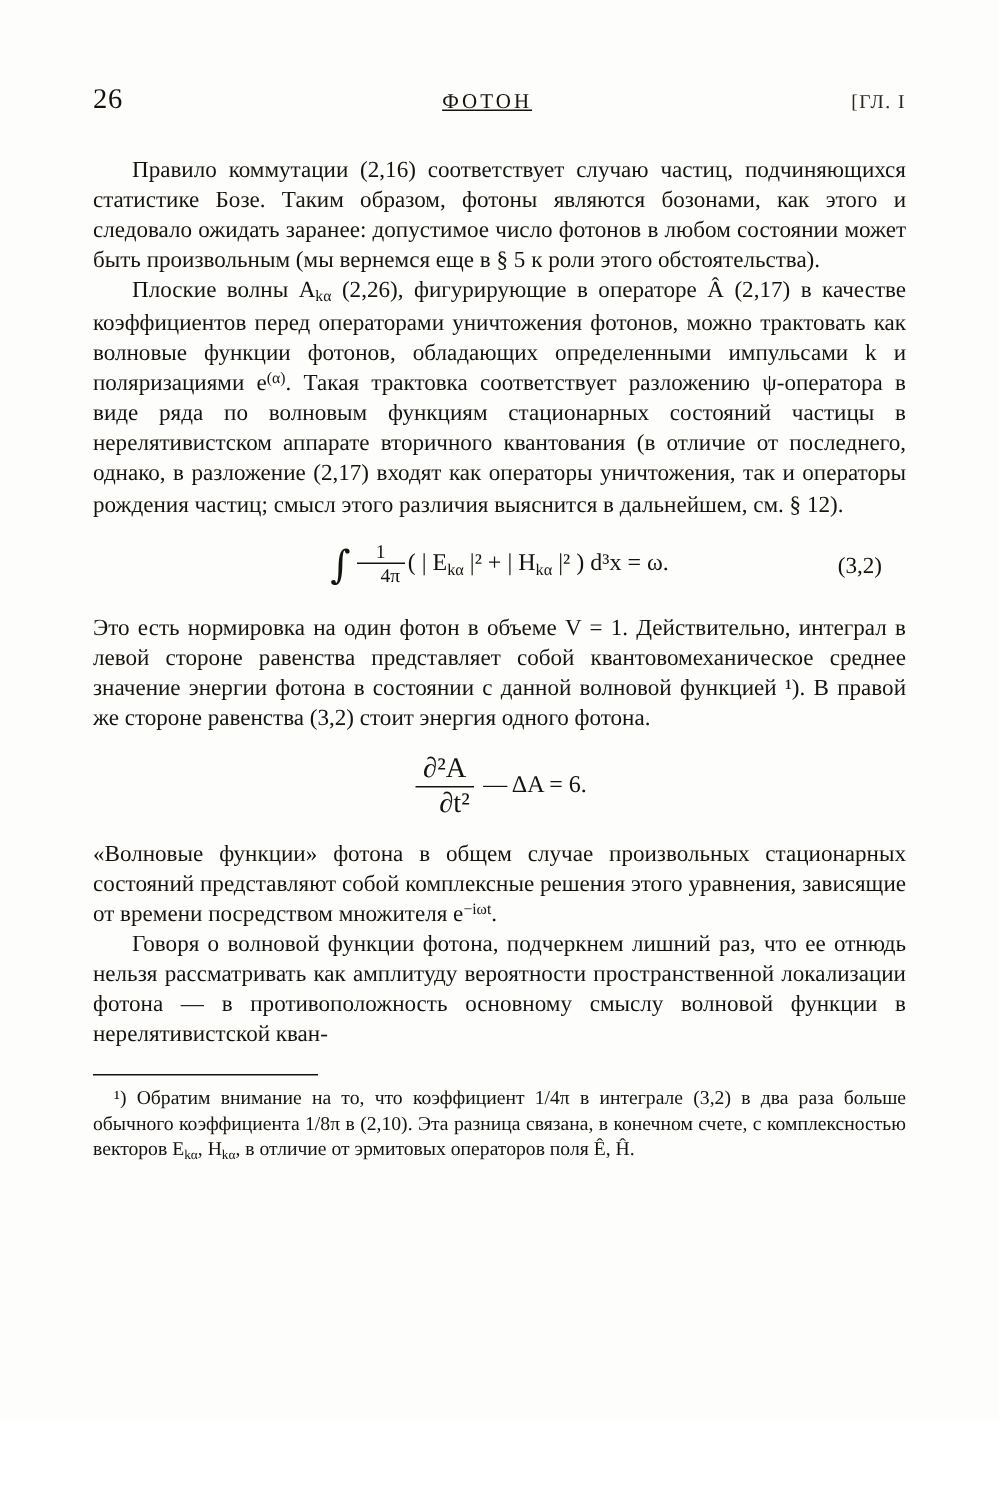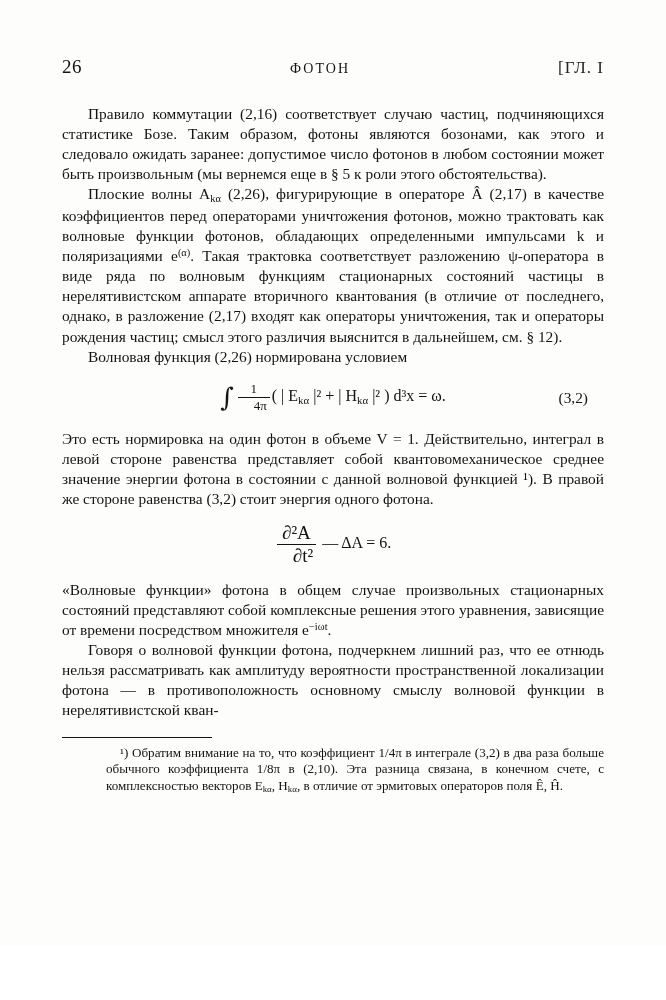--- a/index.html
+++ b/index.html
@@ -32,23 +32,24 @@
   }
   .running-head .folio {
     font-size: 19px;
     font-family: "Liberation Serif", serif;
   }
   .running-head .title {
     font-size: 14px;
     letter-spacing: 2px;
     flex: 1;
     text-align: center;
+    text-decoration: underline;
   }
   .running-head .chap {
-    font-size: 17px;
+    font-size: 13px;
     letter-spacing: 1px;
     color: #2a2520;
   }
   .body {
     font-size: 15.4px;
     line-height: 1.305;
     text-align: justify;
     text-justify: inter-word;
     hyphens: manual;
   }
@@ -108,38 +109,37 @@
     width: 150px;
     height: 1px;
     background: #16130f;
     margin: 16px 0 7px 0;
   }
   .footnote {
     font-size: 13.1px;
     line-height: 1.28;
     text-align: justify;
   }
-  .footnote p { text-indent: 14px; margin-left: 44px; }
+  .footnote p { text-indent: 14px; }
 </style>
 </head>
 <body>
 
 <div class="page">
 
   <div class="running-head">
     <span class="folio">26</span>
     <span class="title">ФОТОН</span>
     <span class="chap">[ГЛ. I</span>
   </div>
 
   <div class="body">
 
     <p>Правило коммутации (2,16) соответствует случаю частиц, подчиняющихся статистике Бозе. Таким образом, фотоны являются бозонами, как этого и следовало ожидать заранее: допустимое число фотонов в любом состоянии может быть произвольным (мы вернемся еще в § 5 к роли этого обстоятельства).</p>
     <p>Плоские волны A<sub>kα</sub> (2,26), фигурирующие в операторе Â (2,17) в качестве коэффициентов перед операторами уничтожения фотонов, можно трактовать как волновые функции фотонов, обладающих определенными импульсами k и поляризациями e<sup>(α)</sup>. Такая трактовка соответствует разложению ψ-оператора в виде ряда по волновым функциям стационарных состояний частицы в нерелятивистском аппарате вторичного квантования (в отличие от последнего, однако, в разложение (2,17) входят как операторы уничтожения, так и операторы рождения частиц; смысл этого различия выяснится в дальнейшем, см. § 12).</p>
-    <p>Волновая функция (2,26) нормирована условием</p>
 
     <div class="formula">
       <span class="intsym">∫</span><span class="frac"><span class="num">1</span><span class="den">4π</span></span><span>( | E<sub>kα</sub> |² + | H<sub>kα</sub> |² ) d³x = ω.</span>
       <span class="eqno">(3,2)</span>
     </div>
 
     <p class="noindent">Это есть нормировка на один фотон в объеме V = 1. Действительно, интеграл в левой стороне равенства представляет собой квантовомеханическое среднее значение энергии фотона в состоянии с данной волновой функцией ¹). В правой же стороне равенства (3,2) стоит энергия одного фотона.</p>
 
     <div class="formula">
       <span class="frac" style="font-size:19px;"><span class="num">∂²A</span><span class="den">∂t²</span></span>&nbsp;<span>— ΔA = 6.</span>

